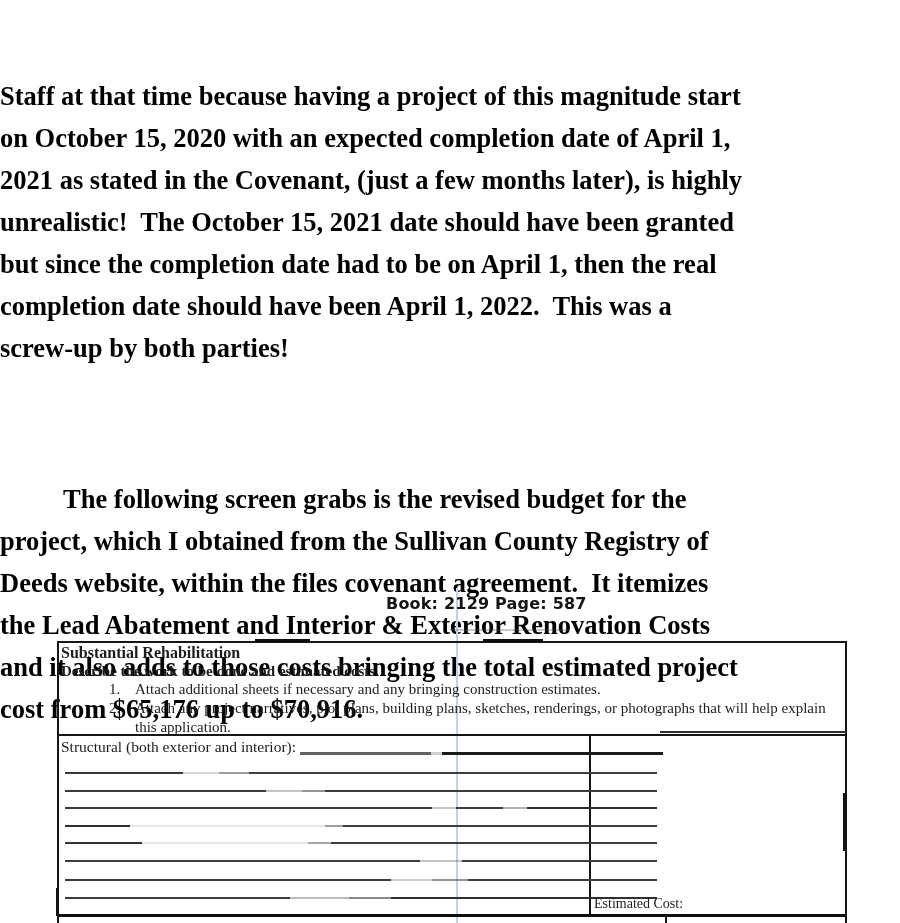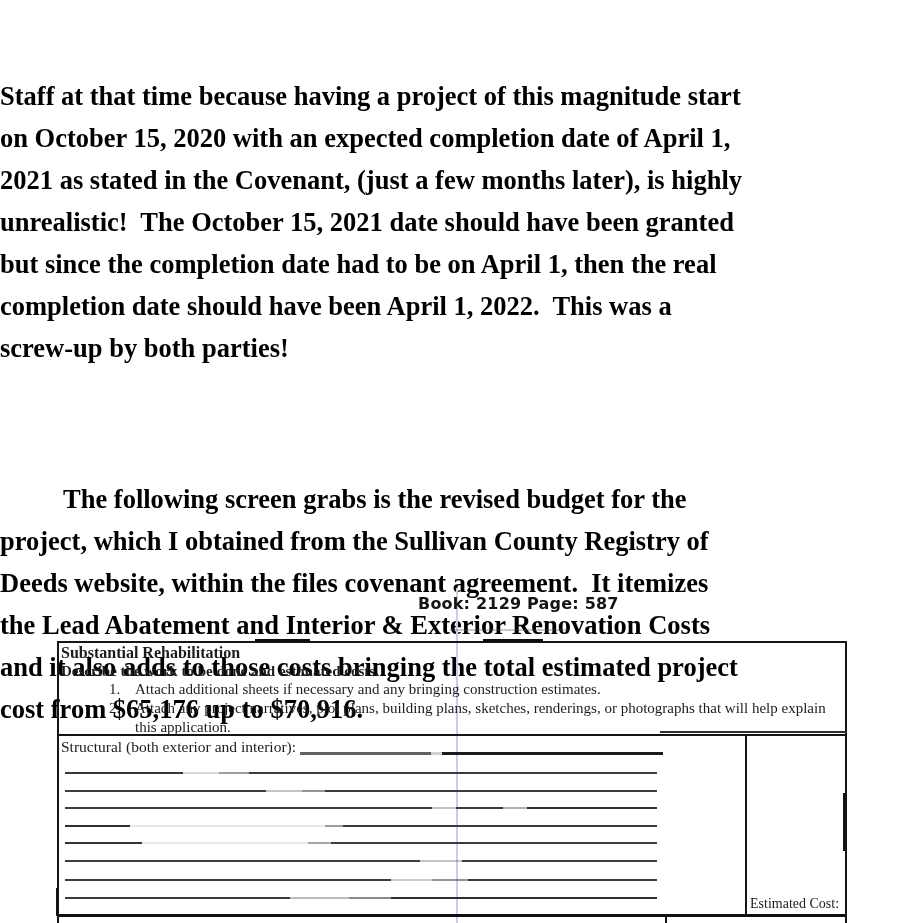--- a/index.html
+++ b/index.html
@@ -29,21 +29,20 @@
   .blue-line {
     position:absolute; left:456px; top:588px; width:2px; height:335px;
     background:#c5cfe7;
   }
 
   .book-label {
     position:absolute; left:386px; top:594px;
     font-family:"DejaVu Sans", sans-serif;
     font-weight:700; font-size:16px; letter-spacing:.2px;
     color:#151515;
-    margin-left:32px;
   }
 
   .form {
     position:absolute; left:57px; top:641px;
     width:790px; height:282px;
     box-sizing:border-box;
     border:2px solid #161616; border-bottom:none;
     background:transparent;
   }
 
@@ -59,21 +58,21 @@
   .li { display:flex; margin-left:48px; }
   .li-num  { width:26px; font-size:15px; line-height:19px; flex:none; }
   .li-text { width:700px; font-size:15px; line-height:19px; }
 
   .form-row {
     display:flex; height:178px;
     border-bottom:3px solid #101010;
   }
   .cell-left {
     box-sizing:border-box;
-    width:688px; position:relative;
+    width:532px; position:relative;
     border-right:2px solid #161616;
   }
   .structural-label { font-size:15.5px; line-height:18px; padding:2px 0 0 2px; white-space:nowrap; }
   .label-underline {
     position:absolute; left:241px; top:16px; width:363px; height:2.5px;
     background:linear-gradient(90deg,
       rgba(70,70,70,.85) 0 36%,
       rgba(70,70,70,.25) 36% 39%,
       #1b1b1b 39% 100%);
   }

